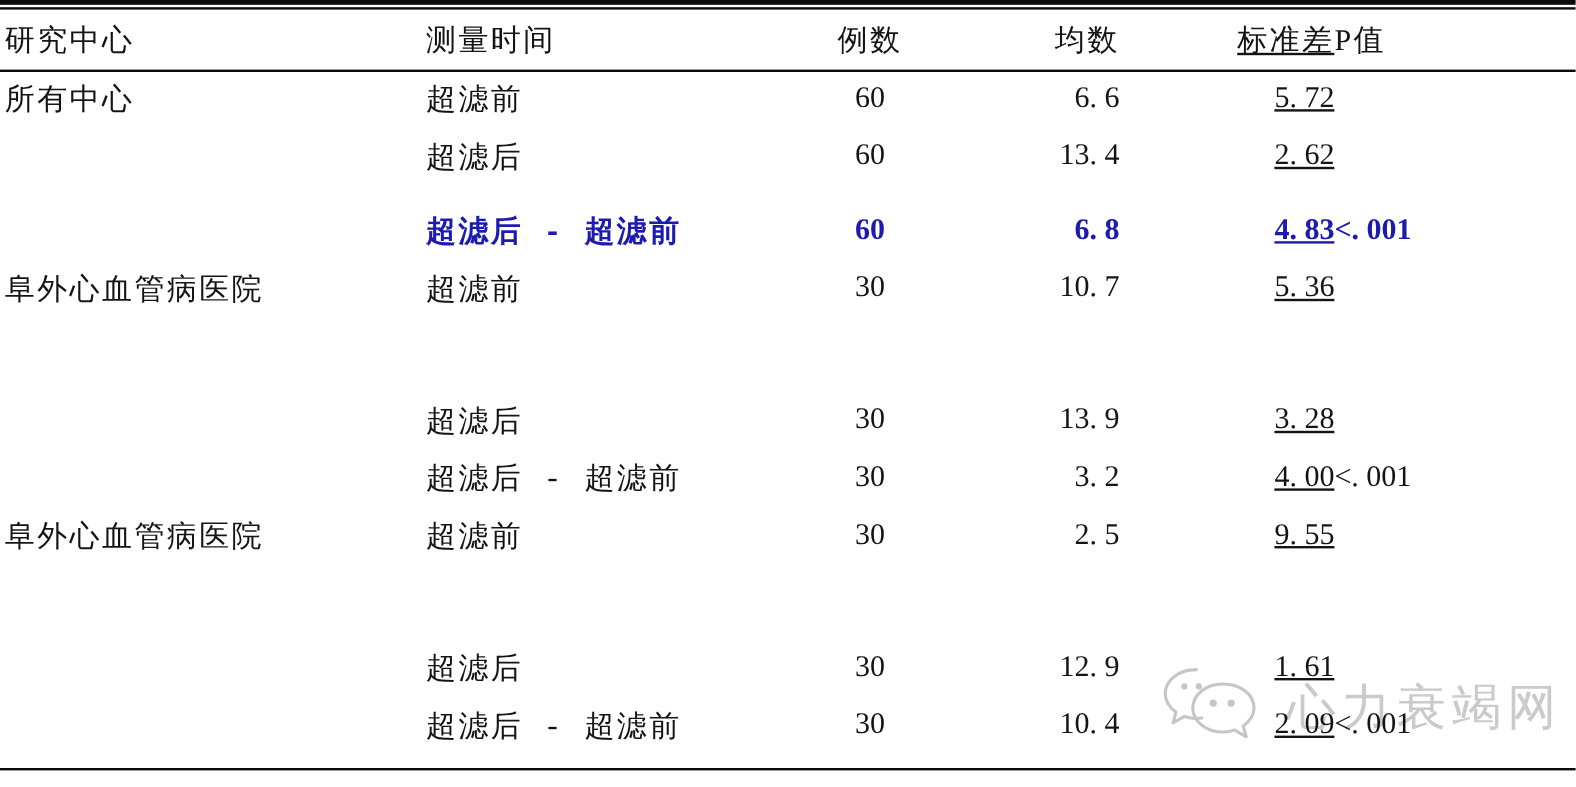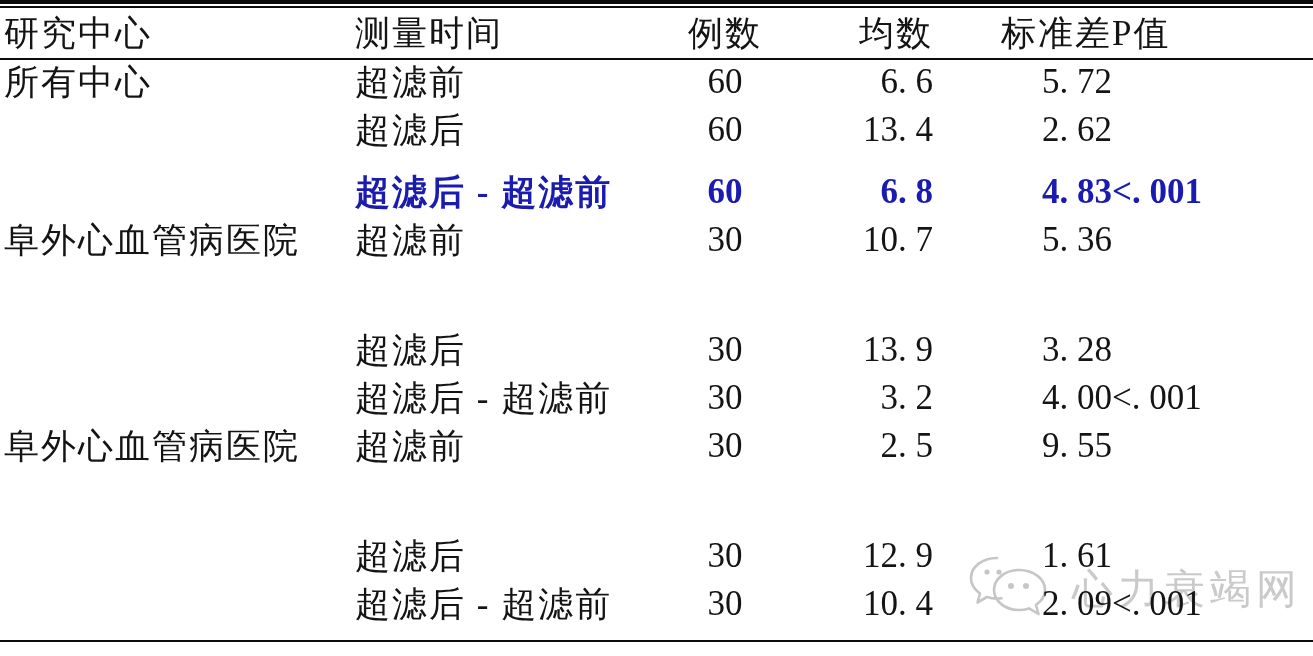--- a/index.html
+++ b/index.html
@@ -24,31 +24,31 @@
     display: flex; align-items: center;
     z-index: 0; color: #c7c7c7;
   }
   .watermark .wm-text {
     font-size: 41px; letter-spacing: 5px; color: #cacaca;
     margin-left: 14px; white-space: nowrap;
   }
 
   
   .content { position: absolute; top: 8px; left: 0; width: 1313px; z-index: 1; }
-  .hdr-row, .t-row { display: flex; align-items: center; font-size: 35px; }
+  .hdr-row, .t-row { display: flex; align-items: center; font-size: 25px; }
   .hdr-row { height: 50px; }
   .t-row { height: 48px; }
   .t-row.spacer { height: 62px; }
   .t-row.highlight { margin-top: 14px; color: #1b1bb0; font-weight: bold; }
 
   .c-center { width: 352px; padding-left: 4px; box-sizing: border-box; letter-spacing: 2px; white-space: nowrap; }
-  .c-time   { width: 328px; padding-left: 3px; box-sizing: border-box; letter-spacing: 2px; white-space: nowrap; }
+  .c-time   { width: 328px; padding-left: 3px; box-sizing: border-box; letter-spacing: 2px; white-space: nowrap; font-family: Liberation Mono, monospace; }
   .c-n      { width: 90px;  text-align: center; white-space: nowrap; }
   .c-mean   { width: 163px; text-align: right; white-space: nowrap; }
-  .c-sd     { width: 179px; text-align: right; white-space: nowrap; }
+  .c-sd     { width: 179px; text-align: right; white-space: nowrap; text-decoration: underline; }
   .c-p      { width: 161px; text-align: left; white-space: nowrap; }
   .hdr-row .c-n, .hdr-row .c-mean, .hdr-row .c-sd, .hdr-row .c-p { letter-spacing: 2px; }
 </style>
 </head>
 <body>
 
 <div class="page">
 
   <div class="hline top-thick"></div>
   <div class="hline top-thin"></div>

